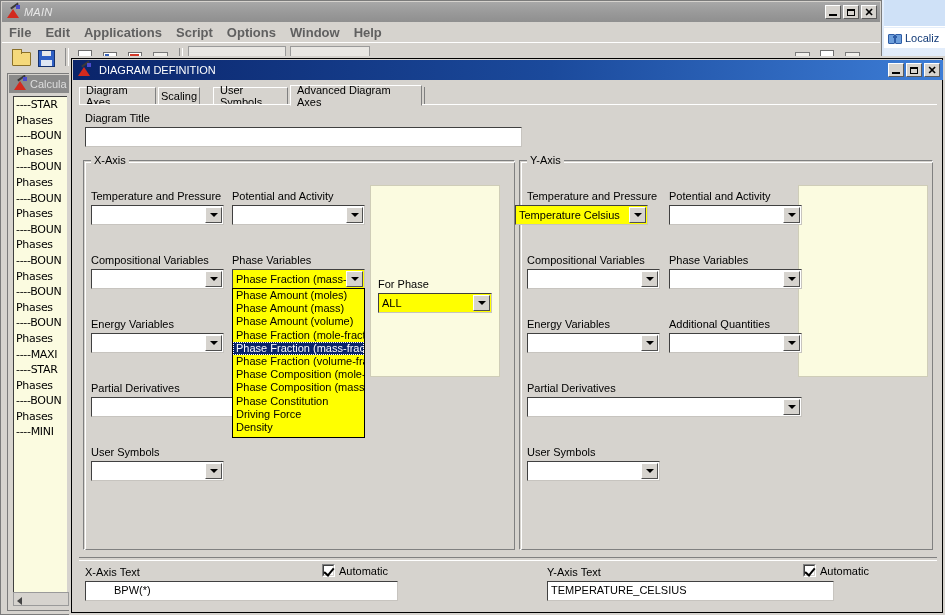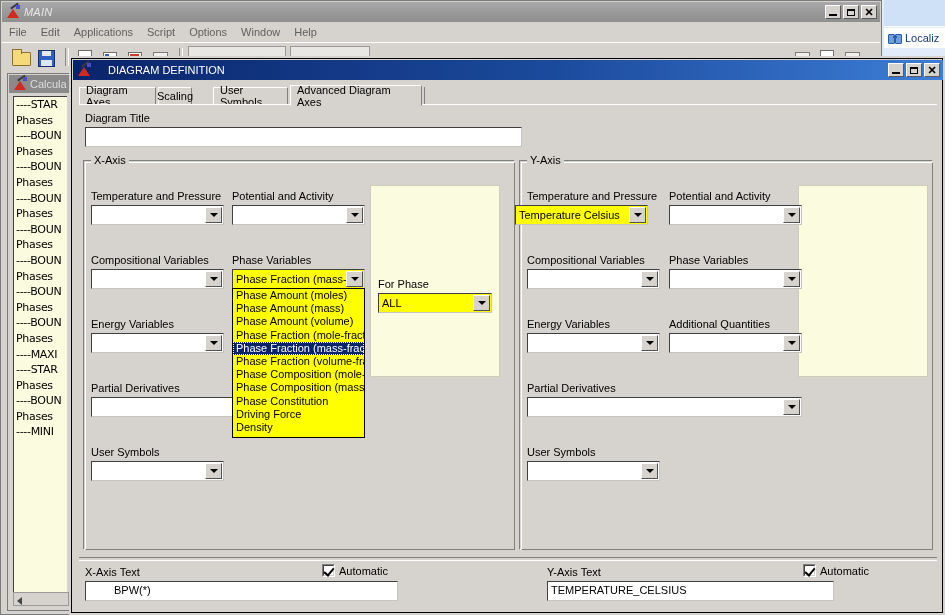--- a/index.html
+++ b/index.html
@@ -66,21 +66,21 @@
   .winbtn .g-min { display:block; width:8px; height:2px; background:#000; margin-top:5px; }
   .winbtn .g-max { display:block; width:8px; height:7px; border:1px solid #000; border-top-width:2px; box-sizing:border-box; }
   .winbtn .g-close { font-size:11px; font-weight:bold; line-height:1; }
 
   .main-menubar {
     position: absolute; left: 1px; top: 21px; width: 878px; height: 20px;
     background: #d6d3ce; display: flex; align-items: center;
     border-bottom: 1px solid #d6d3ce;
   }
   .menu-item {
-    padding: 2px 7px; font-size: 11px; color: #606060; cursor: default;
+    padding: 2px 7px; font-size: 13px; color: #606060; cursor: default; font-weight: bold;
   }
   .main-toolbar {
     position: absolute; left: 1px; top: 41px; width: 878px; height: 28px;
     background: #d6d3ce;
     border-top: 1px solid #ffffff;
     display: flex; align-items: center; padding-left: 8px;
     box-sizing: border-box;
   }
   .tb-icon { width: 22px; height: 22px; margin-right: 3px; position: relative; }
   .tb-sep { width: 2px; height: 18px; border-left: 1px solid #8c8c8c; border-right: 1px solid #ffffff; margin: 0 5px; }
@@ -175,21 +175,21 @@
   }
   .dlg-outer-border {
     position:absolute; left:0; top:0; right:0; bottom:0;
     border: 1px solid #000000; box-sizing: border-box; pointer-events:none;
   }
   .dlg-titlebar {
     position: absolute; left: 2px; top: 2px; width: 870px; height: 20px;
     background: linear-gradient(to right, #0a246a 0%, #1b4a9c 55%, #3d7dd6 100%);
     display: flex; align-items: center;
   }
-  .dlg-title-text { color: #ffffff; font-size: 11px; margin-left: 17px; }
+  .dlg-title-text { color: #ffffff; font-size: 11px; margin-left: 8px; }
 
   .dlg-body { position:absolute; left:2px; top:23px; width:870px; height:534px; }
 
   
   .tabstrip { position:absolute; left:6px; top:4px; width:858px; height:20px; }
   .tab {
     position: absolute; top: 2px; height: 18px;
     background: #d6d3ce;
     border: 1px solid; border-color: #ffffff #808080 #d6d3ce #ffffff;
     display: flex; align-items: center; justify-content: center;
@@ -445,21 +445,21 @@
         <span class="winbtn">
             <span class="g-close">✕</span>
           </span>
       </span>
     </div>
 
     <div class="dlg-body">
 
       <div class="tabstrip">
         <div class="tab" style="left:0px;width:77px;">Diagram Axes</div>
-        <div class="tab" style="left:79px;width:34px;">Scaling</div>
+        <div class="tab" style="left:79px;width:42px;">Scaling</div>
         <div class="tab" style="left:134px;width:75px;">User Symbols</div>
         <div class="tab active" style="left:211px;width:132px;">Advanced Diagram Axes</div>
         <div style="position:absolute;left:345px;top:2px;width:1px;height:18px;background:#808080;"></div>
       </div>
 
       <div class="tab-content">
 
         <span class="lbl" style="position:absolute;left:6px;top:7px;">Diagram Title</span>
         <div class="tb-simple" style="position:absolute;left:6px;top:22px;width:437px;height:20px;"></div>
 

